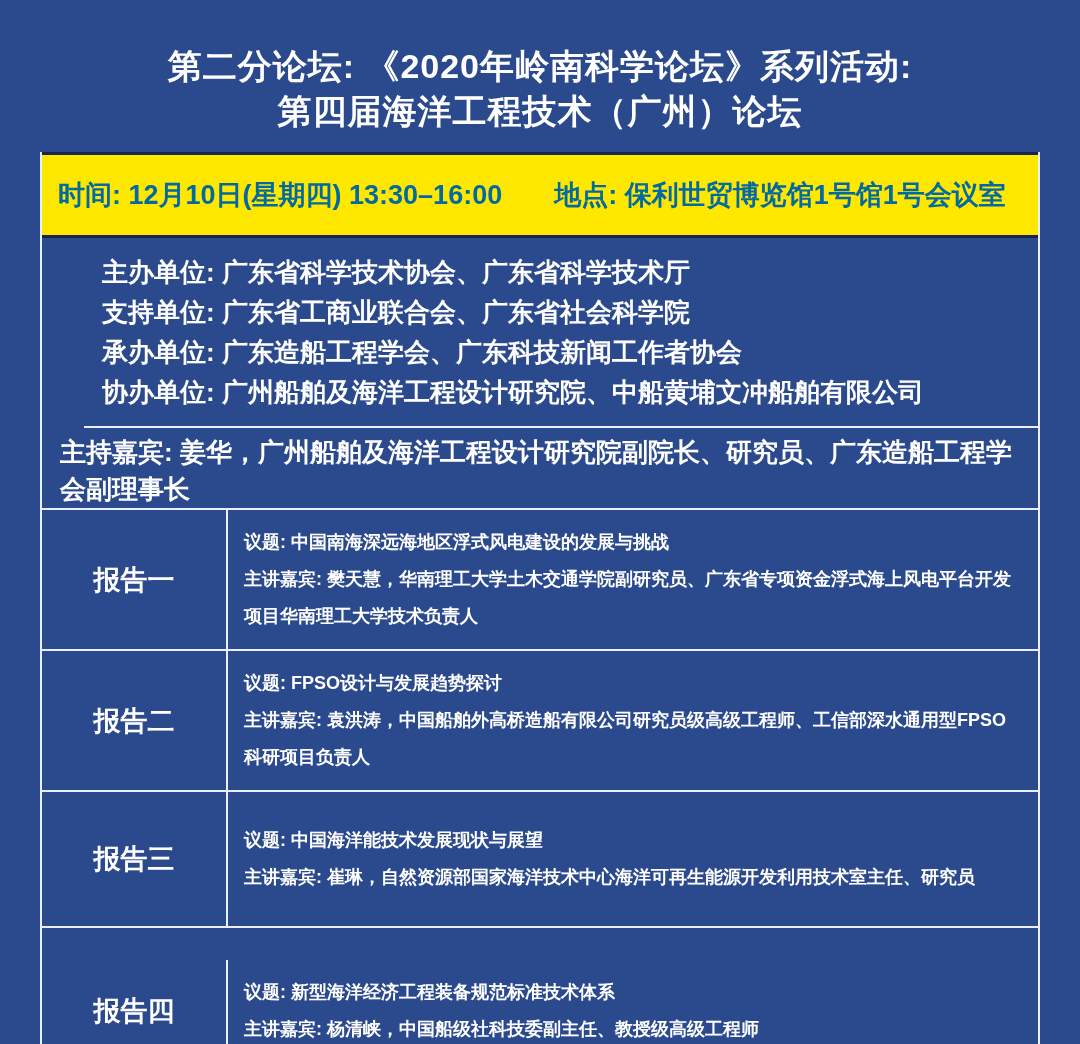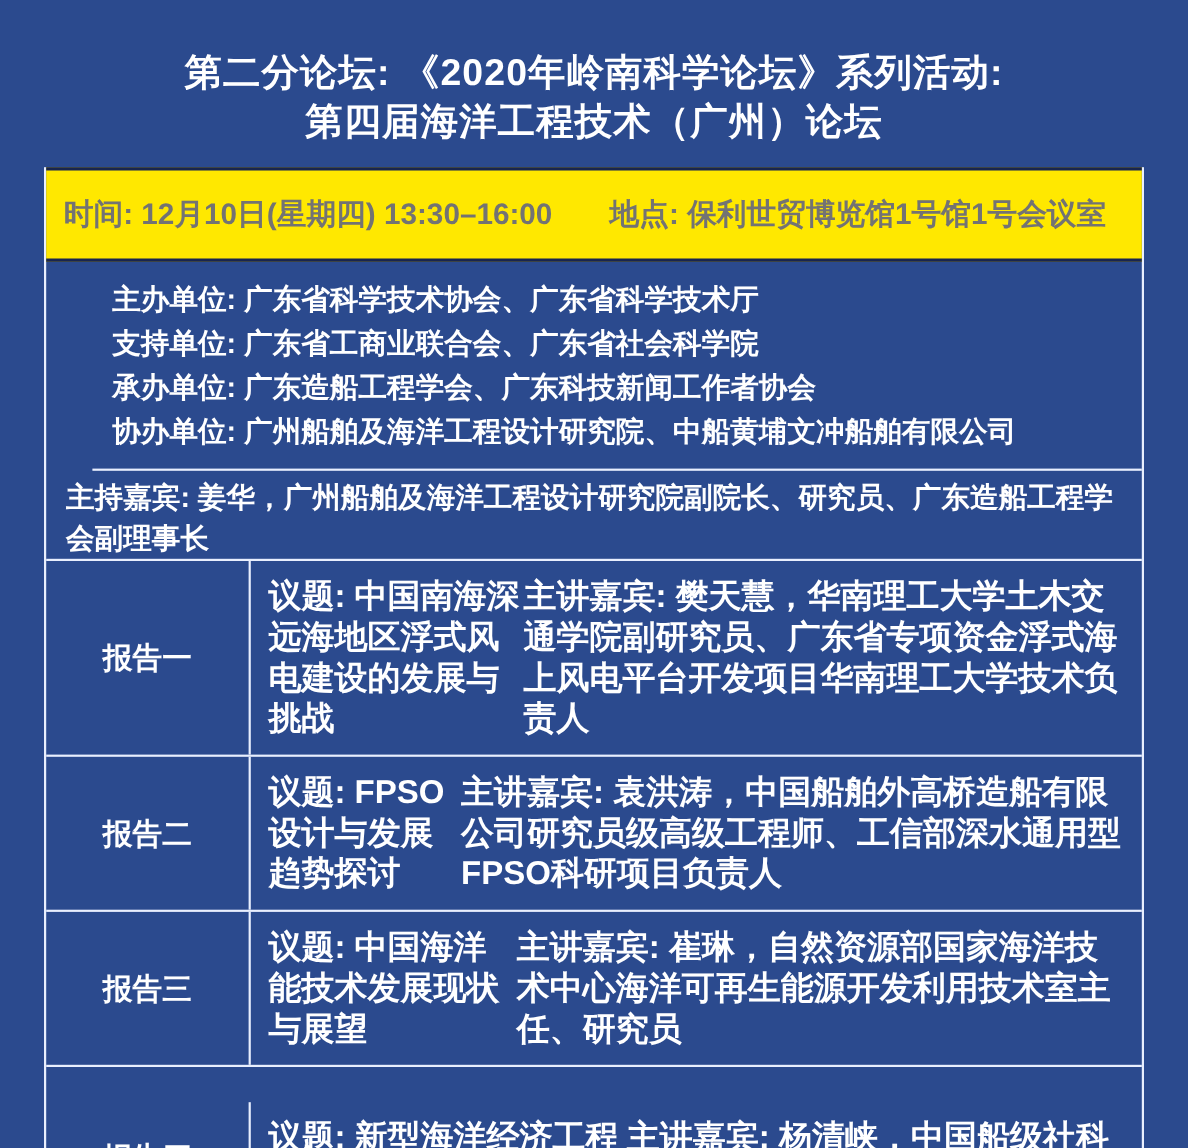--- a/index.html
+++ b/index.html
@@ -31,21 +31,21 @@
   }
   .row:last-child{border-bottom:none;}
   .schedule-row{
     background:#ffe800;
     border-top:3px solid #18254f;
     border-bottom:3px solid #18254f;
     height:86px;
     display:flex;
     align-items:center;
     padding:0 16px;
-    color:#737373;
+    color:#0369a1;
     font-size:27px;
     white-space:nowrap;
   }
   .schedule-row .location{margin-left:52px;}
   .organizers-row{
     height:190px;
     display:flex;
     flex-direction:column;
     justify-content:center;
     padding:0 18px;
@@ -71,24 +71,24 @@
     border-right:2px solid #e9effe;
     display:flex;
     align-items:center;
     justify-content:center;
     font-size:27px;
     box-sizing:border-box;
   }
   .report-body{
     flex:1;
     display:flex;
-    flex-direction:row;
+    flex-direction:column;
     justify-content:center;
     padding:14px 16px;
-    font-size:30px;
+    font-size:18px;
     line-height:37px;
     box-sizing:border-box;
   }
   .r1{min-height:132px;} .r2{min-height:134px;} .r3{min-height:136px;} .r4{min-height:92px;margin-top:32px;}
 </style>
 </head>
 <body>
 
 <div class="poster">
 

